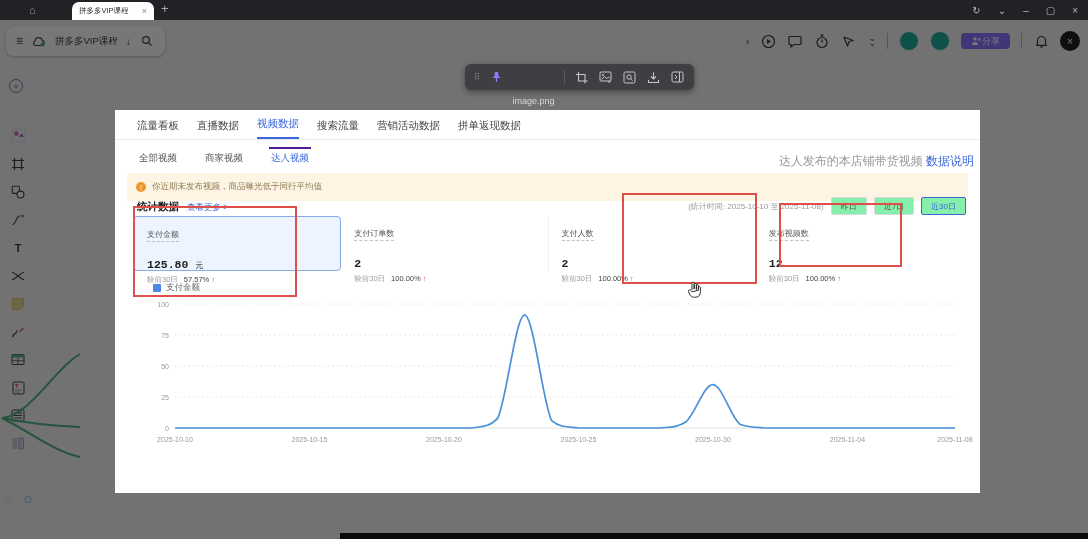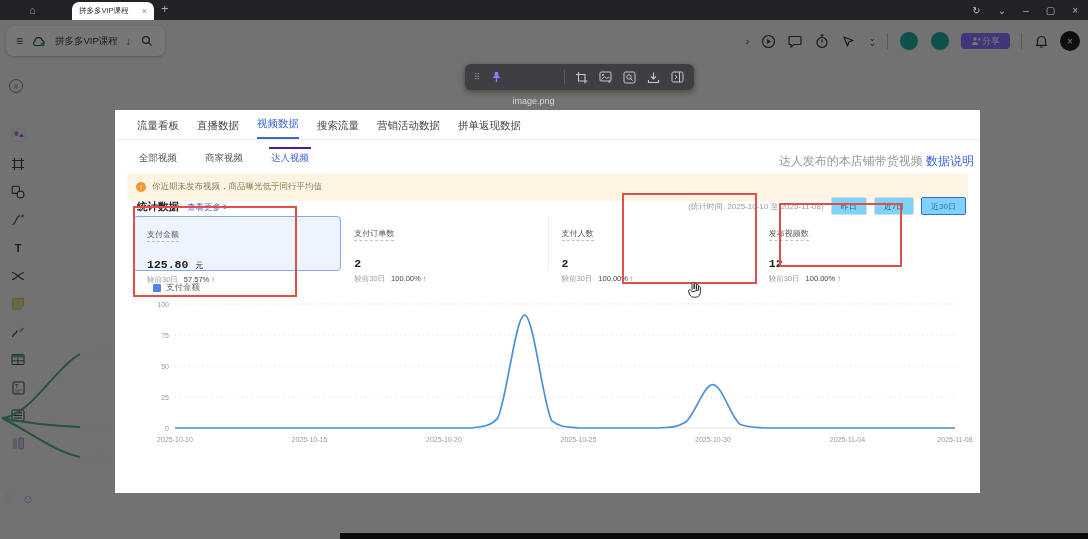--- a/index.html
+++ b/index.html
@@ -72,21 +72,21 @@
   .banner{position:absolute;left:12px;right:12px;top:63px;height:28px;background:#fdf4e3;
           border-radius:2px;display:flex;align-items:center;gap:6px;padding:0 9px;
           font-size:8.5px;color:#8d7c55;box-sizing:border-box;}
   .warn-ic{width:10px;height:10px;border-radius:50%;background:#f0962e;color:#fff;font-size:7px;
            display:flex;align-items:center;justify-content:center;flex:0 0 auto;}
   .stats-hd{position:absolute;left:22px;top:90px;display:flex;align-items:baseline;gap:8px;}
   .stats-title{font-size:10.5px;font-weight:bold;color:#222;}
   .stats-more{font-size:8.5px;color:#3a66d9;text-align:center;}
   .period-row{position:absolute;right:14px;top:87px;display:flex;align-items:center;gap:7px;}
   .period{font-size:8px;color:#9a9a9a;white-space:nowrap;}
-  .rbtn{font-size:8px;color:#555;background:#7dd3fc;border:1px solid #d9d9d9;border-radius:2px;
+  .rbtn{font-size:8px;color:#555;background:#86efac;border:1px solid #d9d9d9;border-radius:2px;
         padding:2.5px 9px;white-space:nowrap;}
   .rbtn.active{color:#3a66d9;border-color:#3a66d9;}
   .cards{position:absolute;left:18px;right:18px;top:106px;height:55px;display:flex;}
   .card{flex:1;padding:6px 13px;border-right:1px solid #f0f0f0;box-sizing:border-box;}
   .card:last-child{border-right:none;}
   .card.sel{background:#edf4ff;border:1px solid #85abe8;border-radius:4px;}
   .clabel{display:inline-block;font-size:8px;color:#555;border-bottom:1px dashed #c0c0c0;
           padding-bottom:1px;}
   .cval{font-size:11.5px;font-weight:bold;color:#1f1f1f;margin-top:16px;font-family:Liberation Mono, monospace;}
   .cunit{font-size:8px;font-weight:normal;color:#333;}

